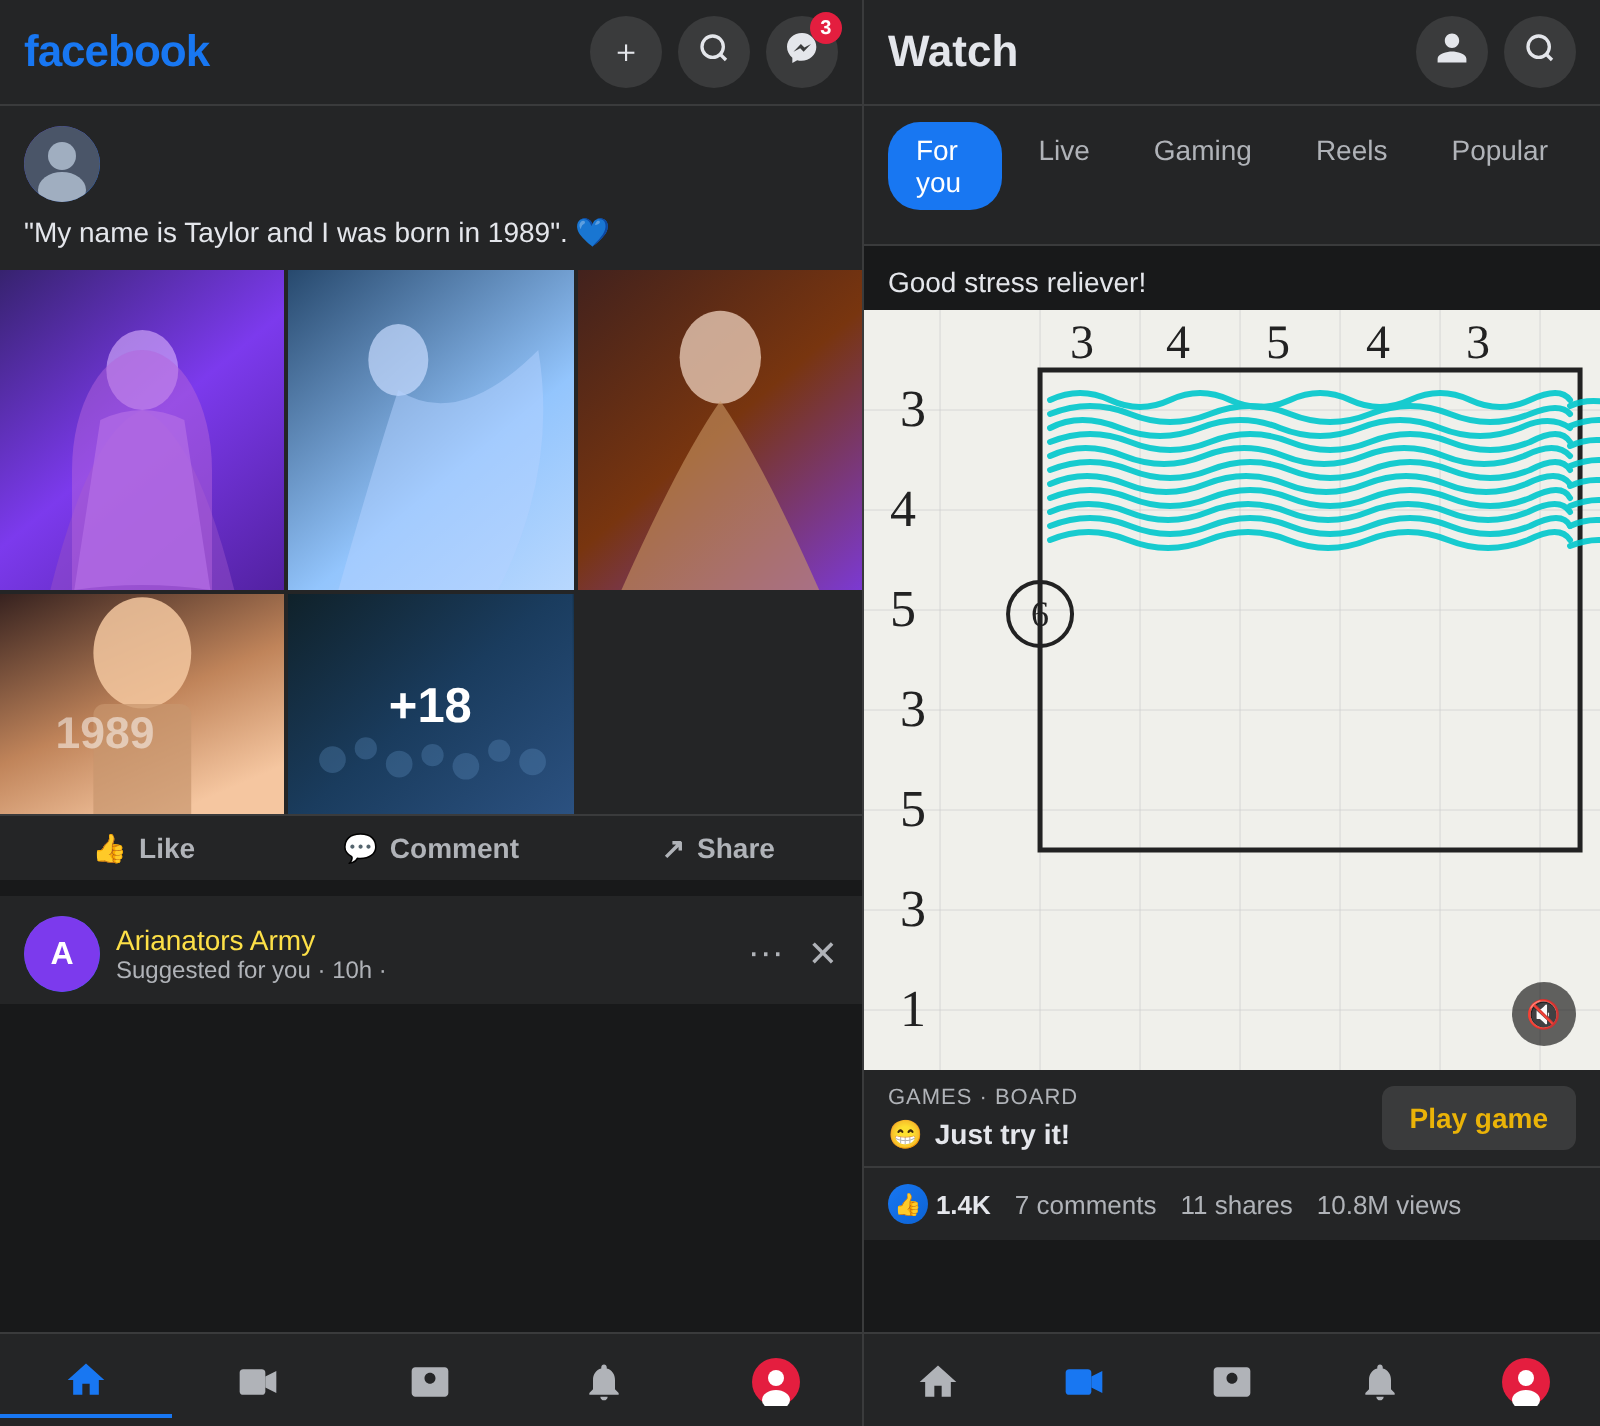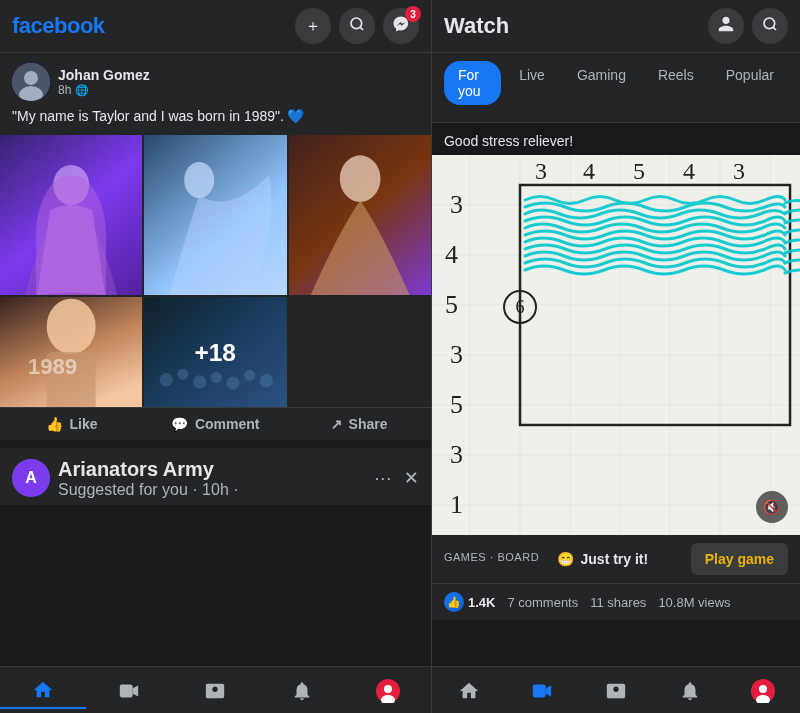--- a/index.html
+++ b/index.html
@@ -245,27 +245,27 @@
       font-size: 18px;
       color: #b0b3b8;
       cursor: pointer;
     }
 
     .post2-meta {
       flex: 1;
     }
 
     .post2-author {
-      font-weight: 700;
-      font-size: 20px;
-      color: #e5e5e5;
+      font-weight: 400;
+      font-size: 14px;
+      color: #fde047;
     }
 
     .post2-sub {
-      font-size: 16px;
+      font-size: 12px;
       color: #b0b3b8;
     }
 
     
     .bottom-nav {
       display: flex;
       background: #242526;
       border-top: 1px solid #3a3b3c;
       padding: 6px 0 4px;
     }
@@ -386,22 +386,22 @@
     .video-footer {
       background: #242526;
       padding: 8px 12px;
       display: flex;
       align-items: center;
       justify-content: space-between;
     }
 
     .video-footer-left {
       display: flex;
-      flex-direction: row;
-      gap: 18px;
+      flex-direction: column;
+      gap: 4px;
     }
 
     .video-category {
       font-size: 11px;
       color: #b0b3b8;
       text-transform: uppercase;
       letter-spacing: 0.5px;
     }
 
     .video-desc {
@@ -514,27 +514,20 @@
     <div class="feed-content">
 
       <div class="post-card">
         <div class="post-header">
           <div class="avatar">
             <svg width="38" height="38" viewBox="0 0 38 38">
               <circle cx="19" cy="19" r="19" fill="#4a5568"></circle>
               <circle cx="19" cy="15" r="7" fill="#a0aec0"></circle>
               <ellipse cx="19" cy="32" rx="12" ry="9" fill="#a0aec0"></ellipse>
             </svg>
-          </div>
-          <div class="post-meta">
-            <div class="post-author">Johan Gomez</div>
-            <div class="post-time">
-              <span>8h</span>
-              <span class="globe-icon">🌐</span>
-            </div>
           </div>
         </div>
         <div class="post-text">"My name is Taylor and I was born in 1989". 💙</div>
         <div class="photo-grid">
           <div class="photo-cell top-left">
             <svg width="100%" height="100%" viewBox="0 0 192 160" preserveAspectRatio="xMidYMid slice">
               <defs>
                 <linearGradient id="g1" x1="0" y1="0" x2="1" y2="1">
                   <stop offset="0%" stop-color="#2c1f5c"></stop>
                   <stop offset="50%" stop-color="#7c3aed"></stop>

